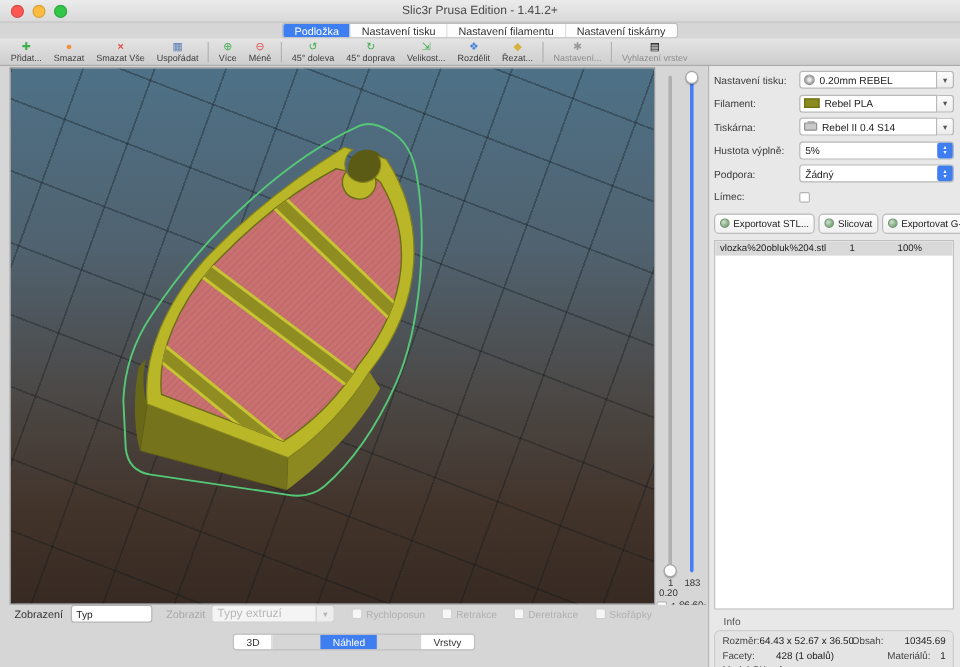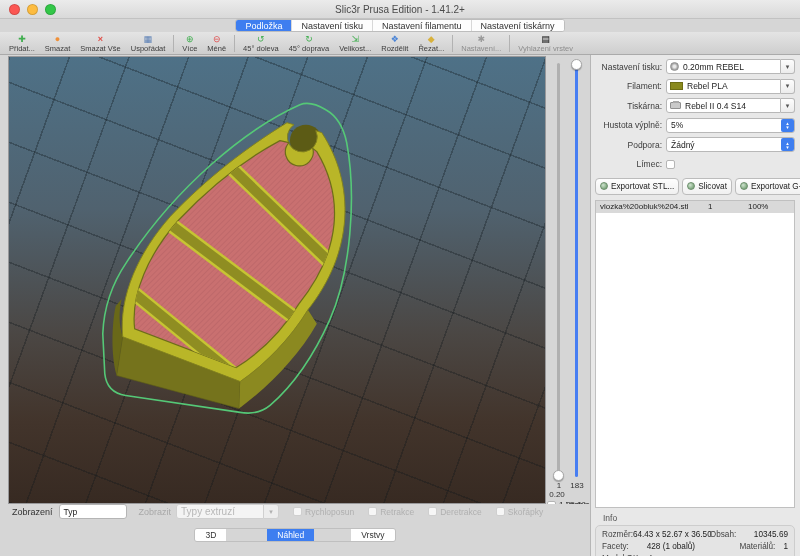--- a/index.html
+++ b/index.html
@@ -69,21 +69,21 @@
   .thumb.top { left:25px; top:3px; }
   .sl-num { position:absolute; font-size:8px; color:#333; width:20px; text-align:center; }
   .onelayer { position:absolute; left:547px; top:500px; display:flex; align-items:center; gap:3px; }
   .cb { width:9px; height:9px; background:#fff; border:1px solid #b5b5b5; border-radius:2px; }
   .onelayer span { font-size:8.5px; color:#333; }
 
   
   .rpanel { position:absolute; left:590px; top:55px; width:210px; height:501px;
             background:#e8e8e8; border-left:1px solid #b6b6b6; padding:4px 5px 0 4px; }
   .prow { display:flex; align-items:center; height:15px; margin-bottom:4.5px; }
-  .plabel { width:67px; text-align:right; font-size:8.5px; color:#3c3c3c; margin-right:4px; white-space:nowrap; }
+  .plabel { width:67px; text-align:left; font-size:8.5px; color:#3c3c3c; margin-right:4px; white-space:nowrap; }
   .combo { flex:1; height:15px; background:#fff; border:1px solid #b8b8b8; border-radius:3px 0 0 3px;
            display:flex; align-items:center; padding:0 3px; gap:4px; overflow:hidden; }
   .combo span.val { font-size:8.5px; color:#222; white-space:nowrap; }
   .combo-btn { width:14px; height:15px; background:linear-gradient(#fdfdfd,#ececec);
                border:1px solid #b8b8b8; border-left:none; border-radius:0 3px 3px 0;
                font-size:7px; color:#555; display:flex; align-items:center; justify-content:center; }
   .popup { flex:1; height:15px; background:#fff; border:1px solid #b8b8b8; border-radius:3px;
            display:flex; align-items:center; padding:0 0 0 4px; justify-content:space-between; }
   .popup span.val { font-size:8.5px; color:#222; }
   .popup .bluebox { width:13px; height:13px; margin:0; border-radius:2px; background:#3e7ef0;

